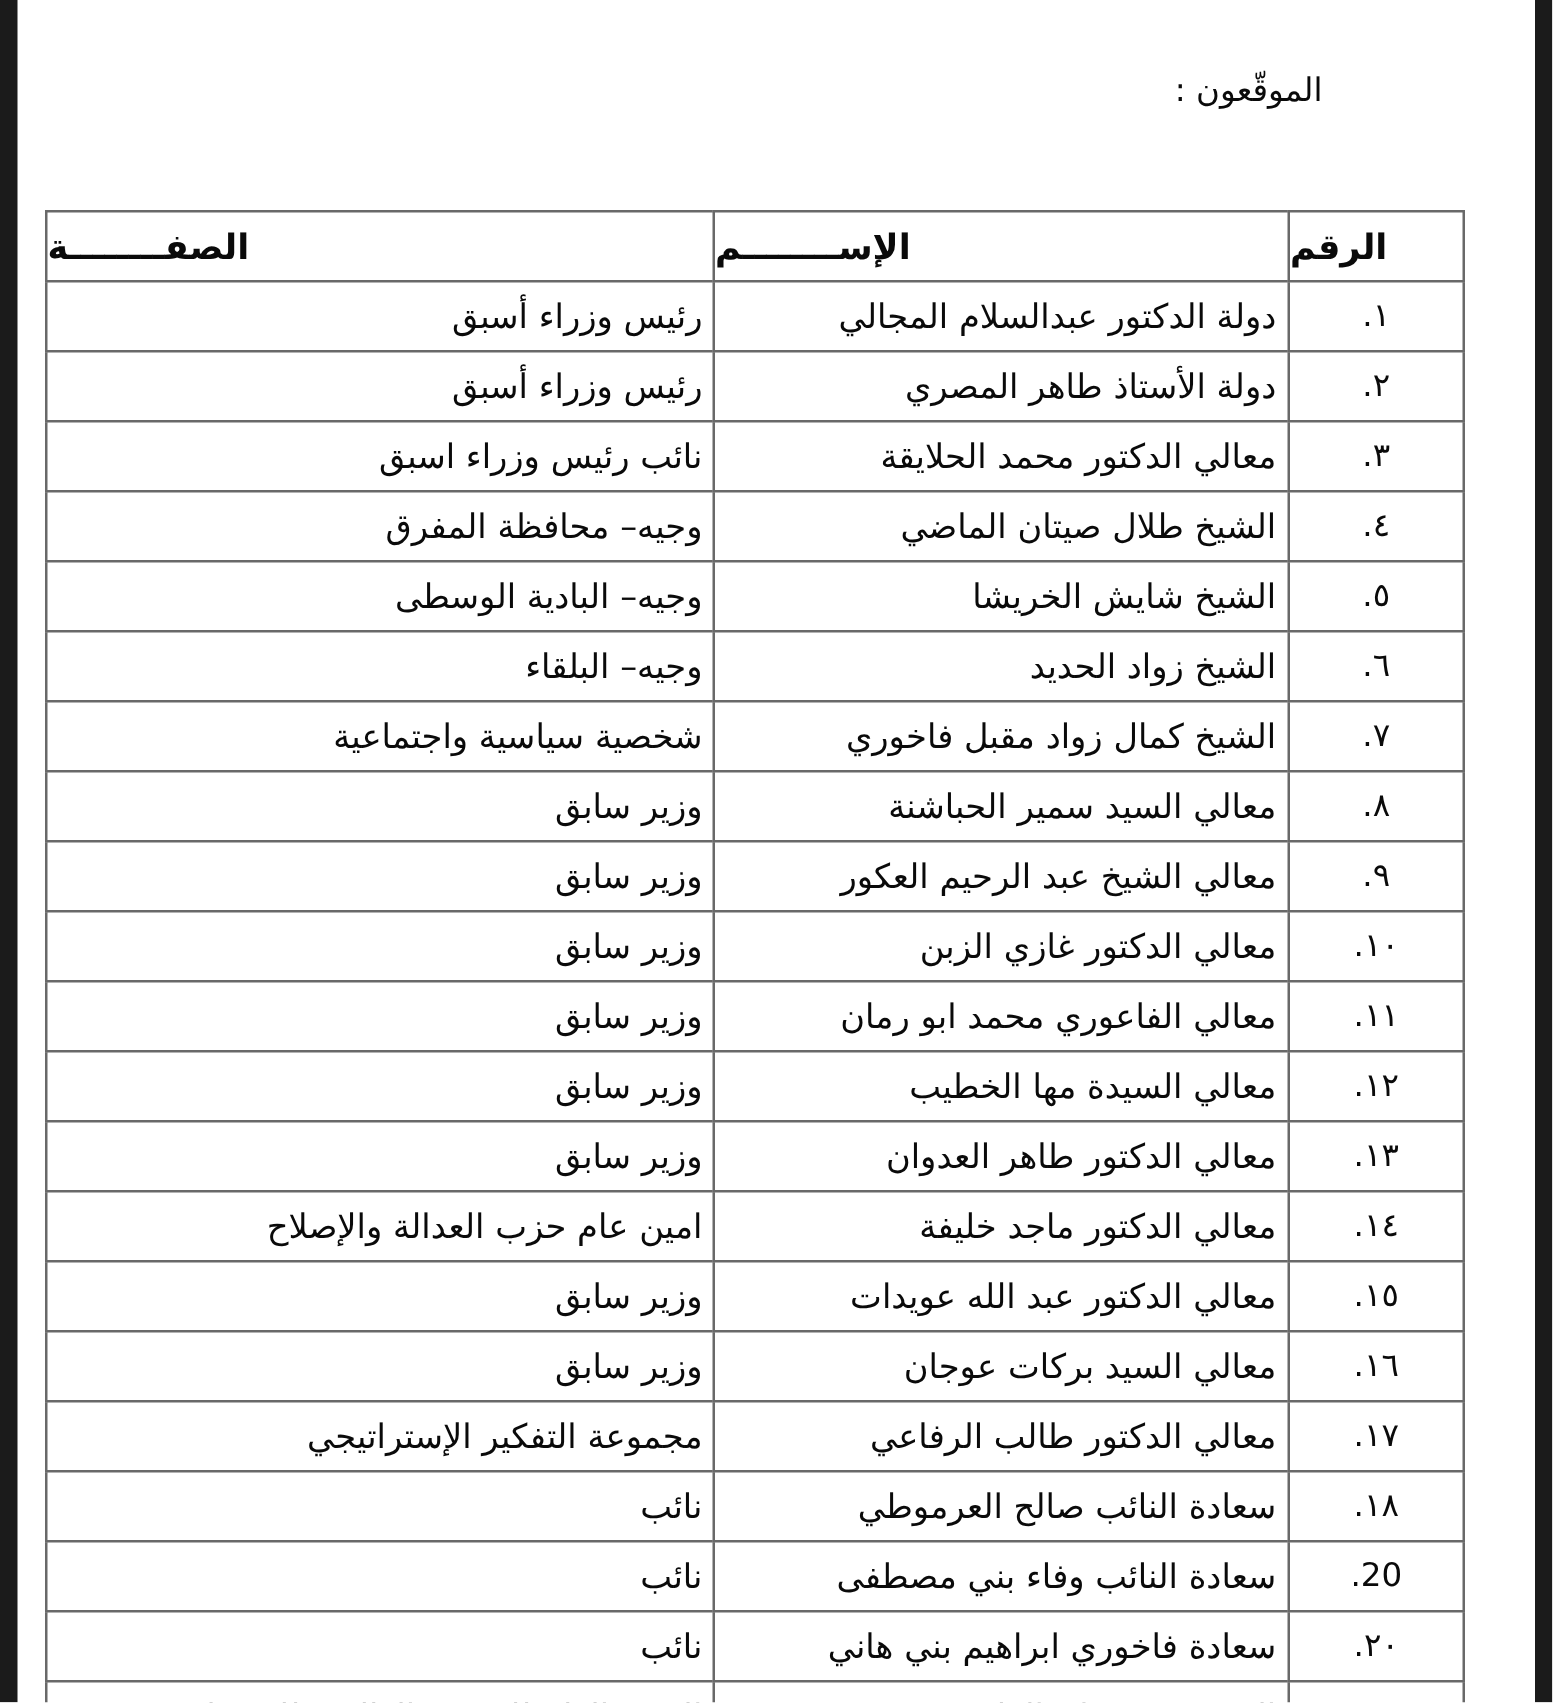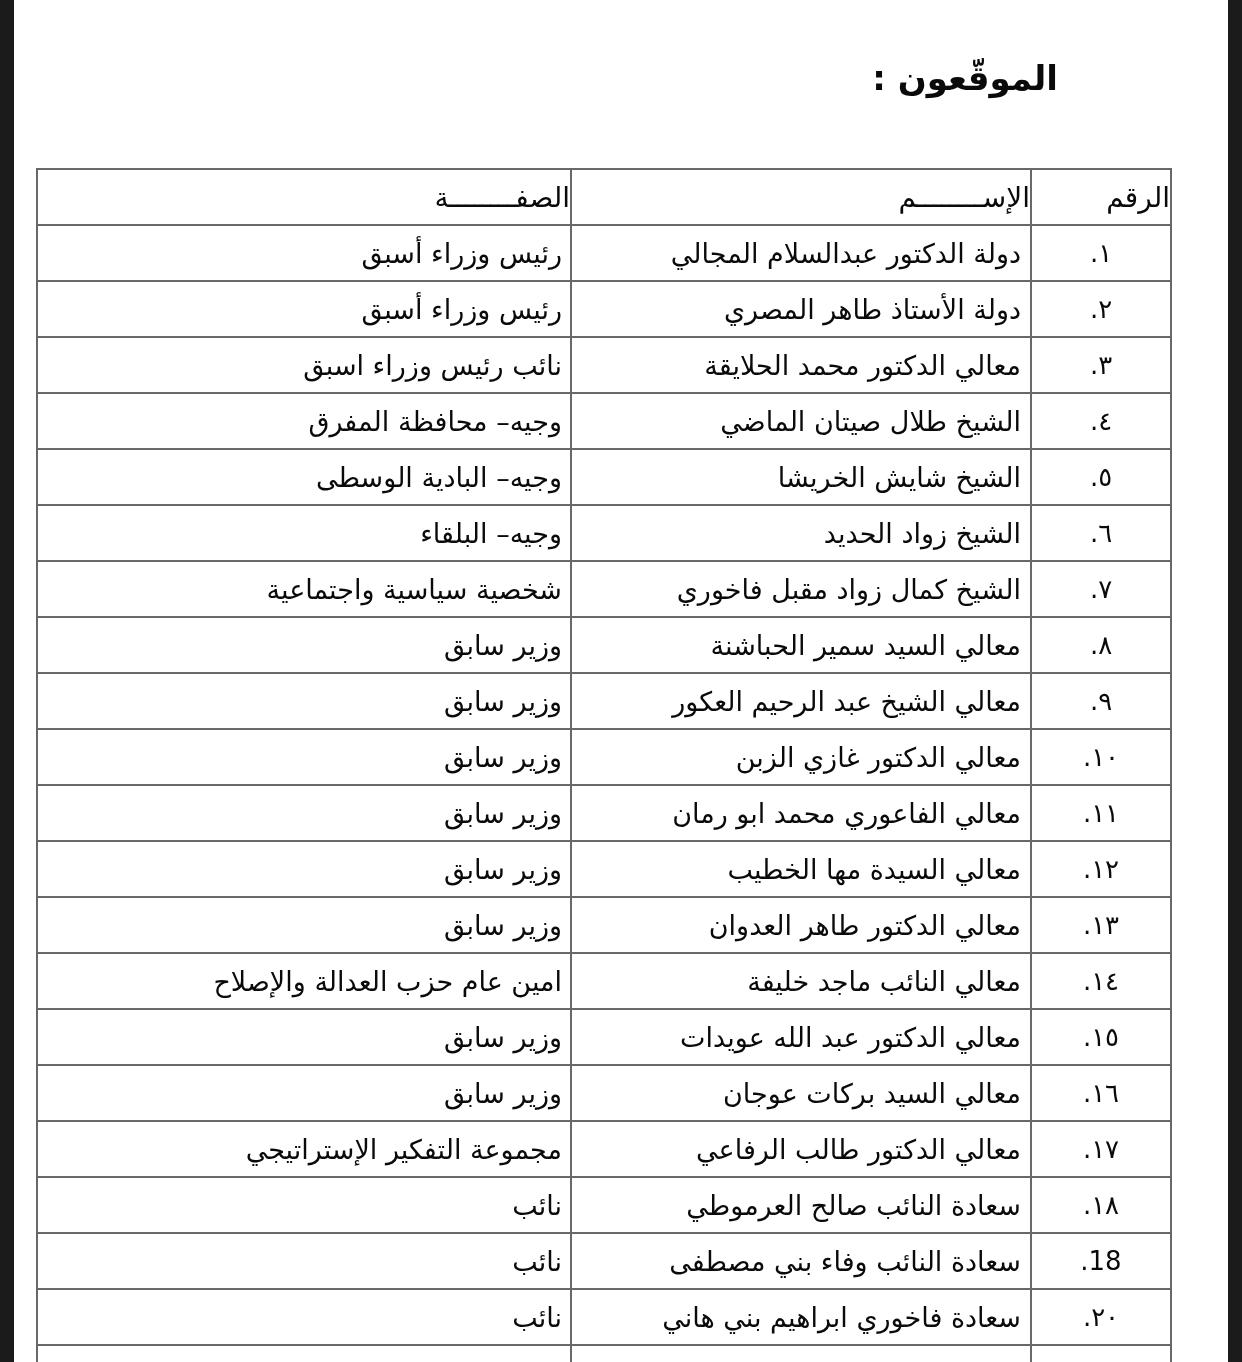--- a/index.html
+++ b/index.html
@@ -23,22 +23,22 @@
     background: #1b1b1b;
   }
   .scan-edge.left  { left: 0;  width: 14px; }
   .scan-edge.right { left: 1228px; width: 14px; }
 
   .doc-heading {
     position: absolute;
     top: 58px;
     right: 184px;
     direction: rtl;
-    font-size: 34px;
-    font-weight: bold;
+    font-size: 26px;
+    font-weight: normal;
     line-height: 1.2;
     white-space: nowrap;
   }
 
   table.signatories {
     position: absolute;
     top: 168px;
     left: 36px;
     width: 1134px;
     direction: rtl;
@@ -49,23 +49,23 @@
   }
   table.signatories th,
   table.signatories td {
     border: 2px solid #696969;
     height: 54px;
     vertical-align: middle;
     overflow: hidden;
     white-space: nowrap;
   }
   th {
-    font-weight: normal;
+    font-weight: bold;
     font-size: 28px;
-    text-align: right;
+    text-align: left;
     padding: 0;
   }
   td.number-cell {
     font-size: 26px;
     text-align: center;
     padding: 0;
   }
   td.name-cell {
     font-size: 27px;
     text-align: right;
@@ -162,21 +162,21 @@
           <td class="name-cell">معالي السيدة مها الخطيب</td>
           <td class="title-cell">وزير سابق</td>
         </tr>
         <tr>
           <td class="number-cell">١٣.</td>
           <td class="name-cell">معالي الدكتور طاهر العدوان</td>
           <td class="title-cell">وزير سابق</td>
         </tr>
         <tr>
           <td class="number-cell">١٤.</td>
-          <td class="name-cell">معالي النائب ماجد خليفة</td>
+          <td class="name-cell">معالي الدكتور ماجد خليفة</td>
           <td class="title-cell">امين عام حزب العدالة والإصلاح</td>
         </tr>
         <tr>
           <td class="number-cell">١٥.</td>
           <td class="name-cell">معالي الدكتور عبد الله عويدات</td>
           <td class="title-cell">وزير سابق</td>
         </tr>
         <tr>
           <td class="number-cell">١٦.</td>
           <td class="name-cell">معالي السيد بركات عوجان</td>
@@ -186,21 +186,21 @@
           <td class="number-cell">١٧.</td>
           <td class="name-cell">معالي الدكتور طالب الرفاعي</td>
           <td class="title-cell">مجموعة التفكير الإستراتيجي</td>
         </tr>
         <tr>
           <td class="number-cell">١٨.</td>
           <td class="name-cell">سعادة النائب صالح العرموطي</td>
           <td class="title-cell">نائب</td>
         </tr>
         <tr>
-          <td class="number-cell">18.</td>
+          <td class="number-cell">20.</td>
           <td class="name-cell">سعادة النائب وفاء بني مصطفى</td>
           <td class="title-cell">نائب</td>
         </tr>
         <tr>
           <td class="number-cell">٢٠.</td>
           <td class="name-cell">سعادة فاخوري ابراهيم بني هاني</td>
           <td class="title-cell">نائب</td>
         </tr>
         <tr>
           <td class="number-cell">٢١.</td>

